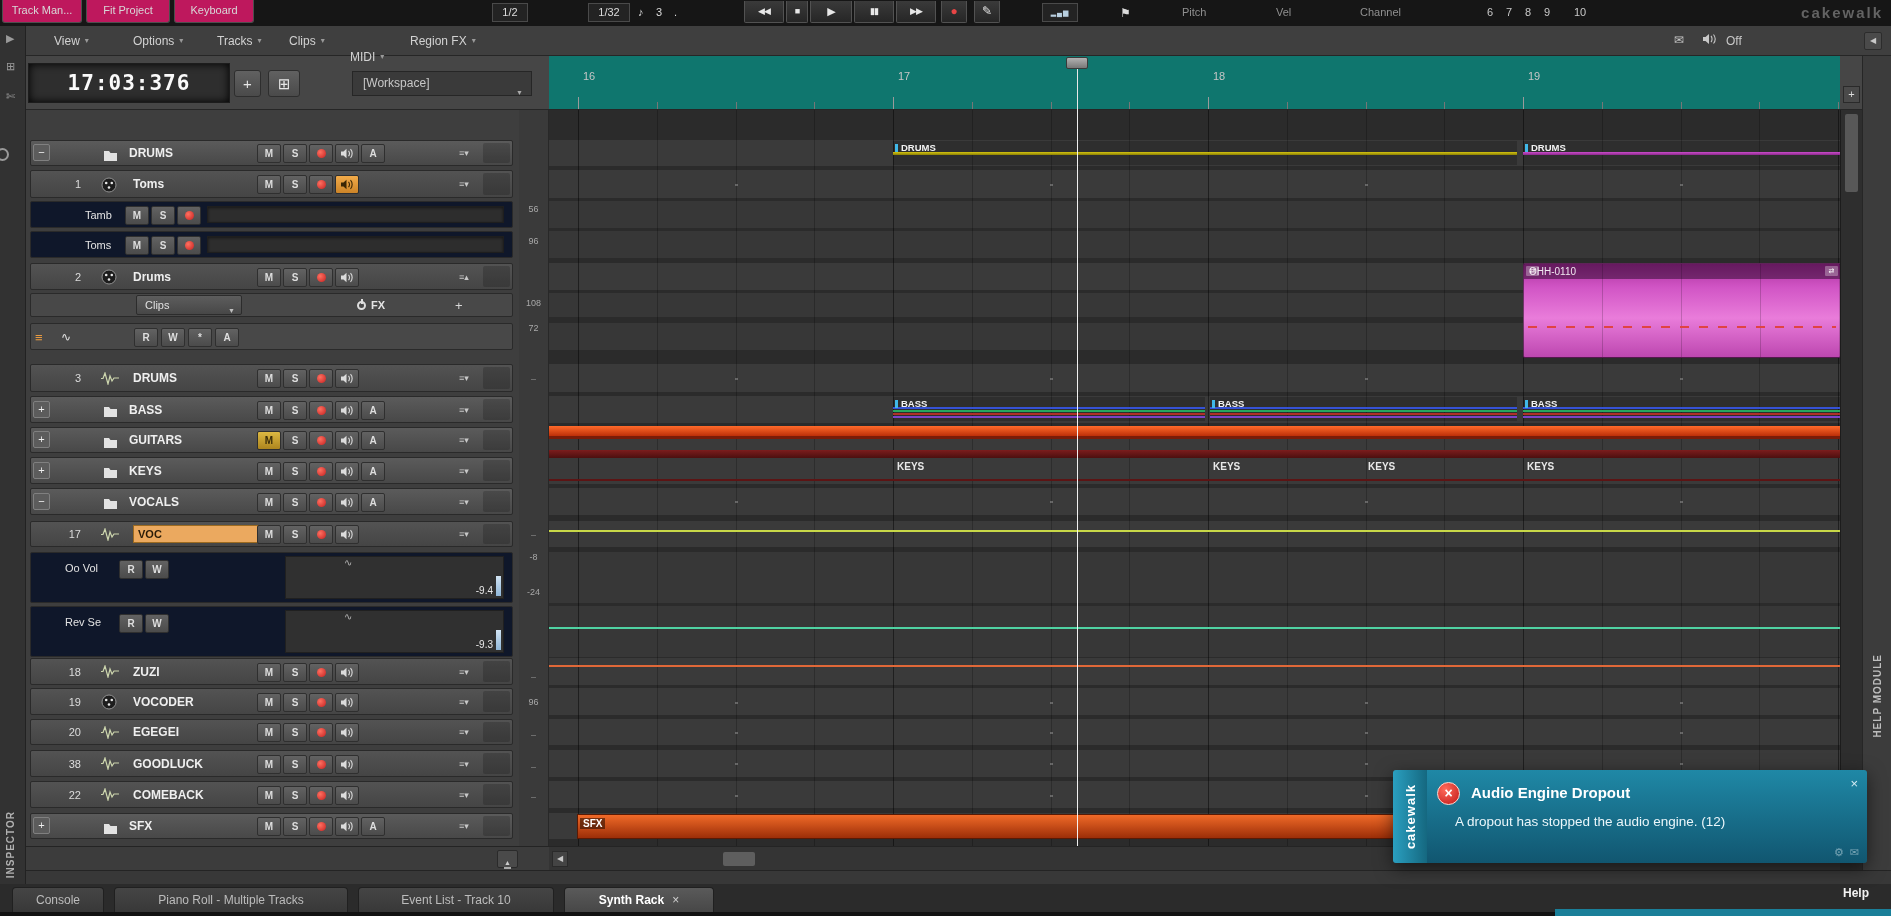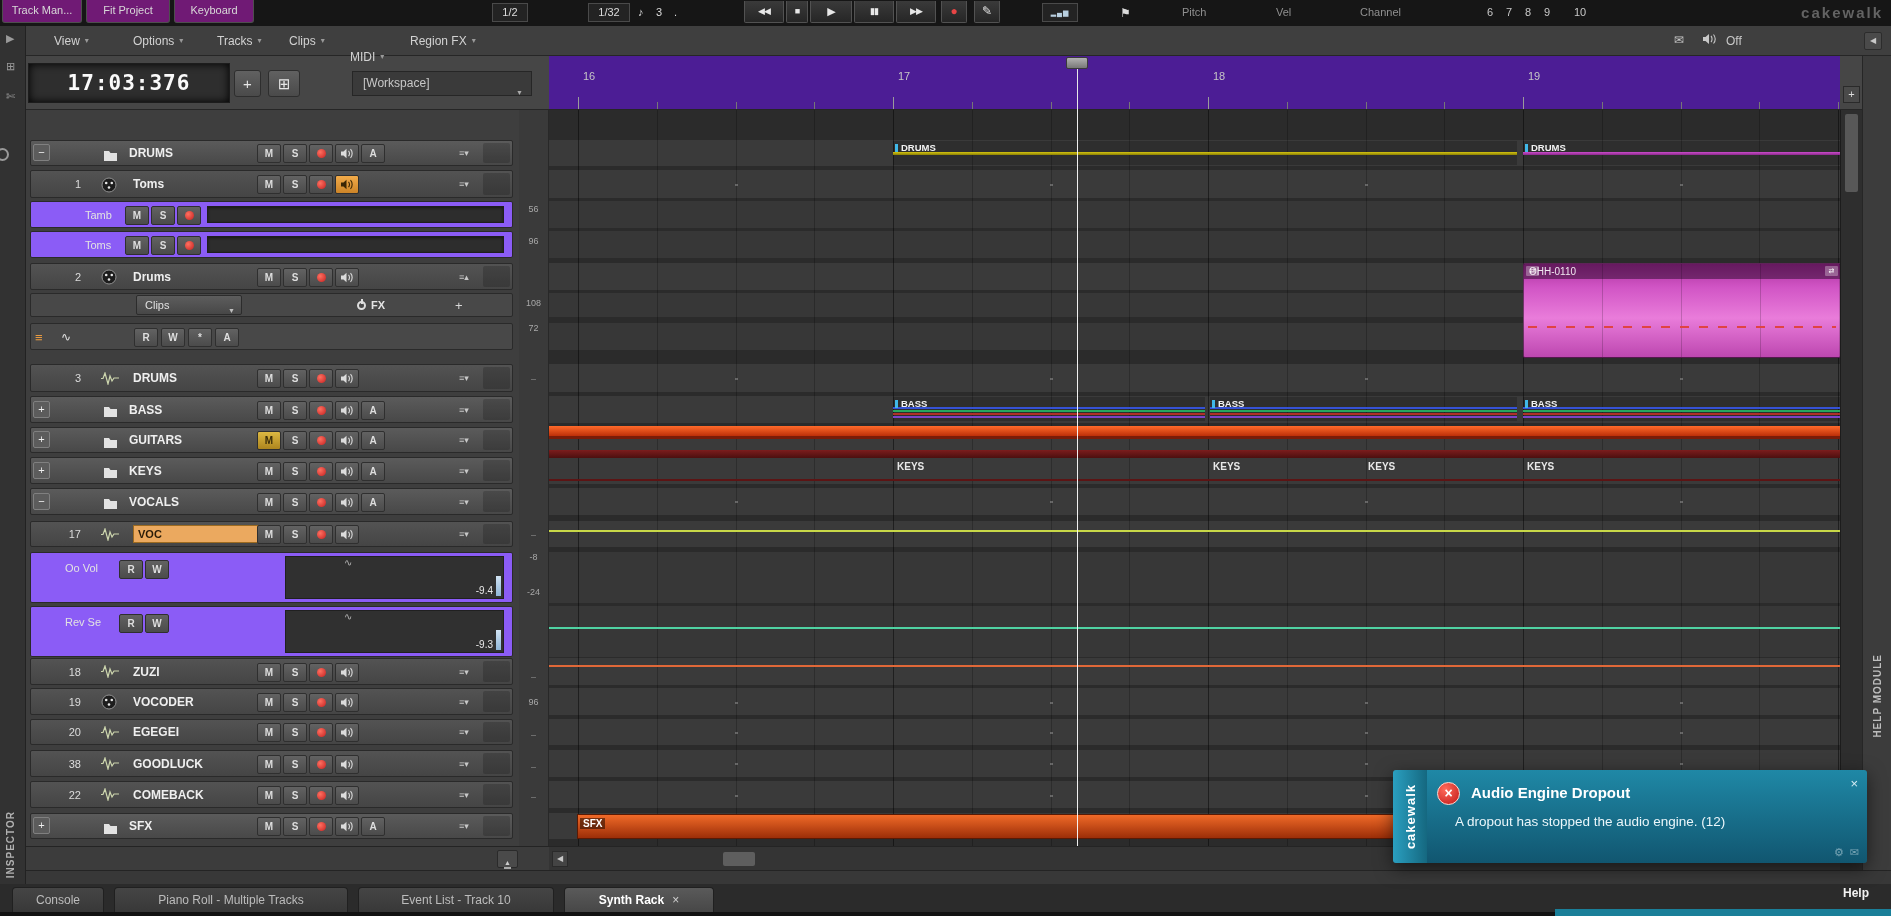--- a/index.html
+++ b/index.html
@@ -1,21 +1,21 @@
 <!DOCTYPE html>
 <html><head>
 <meta charset="utf-8">
 <style>
 *{margin:0;padding:0;box-sizing:border-box}
 html,body{width:1891px;height:916px;overflow:hidden;background:#101010;font-family:"Liberation Sans",sans-serif}
 #app{position:relative;width:1891px;height:916px;background:#2c2c2c;overflow:hidden}
 
 
 #top-strip{position:absolute;left:0;top:0;width:1891px;height:26px;background:#161616;z-index:10}
-.top-tab{position:absolute;top:0;height:23px;background:#701a75;border:1px solid #4e4e4e;border-top:none;border-radius:0 0 3px 3px;color:#d8d8d8;font-size:11px;line-height:21px;text-align:center;white-space:nowrap;overflow:hidden}
+.top-tab{position:absolute;top:0;height:23px;background:#be185d;border:1px solid #4e4e4e;border-top:none;border-radius:0 0 3px 3px;color:#d8d8d8;font-size:11px;line-height:21px;text-align:center;white-space:nowrap;overflow:hidden}
 .tsbox{position:absolute;top:3px;height:19px;background:#232323;border:1px solid #4a4a4a;color:#dcdcdc;font-size:11px;line-height:17px;text-align:center}
 .tstext{position:absolute;top:6px;color:#dcdcdc;font-size:11px}
 .tbtn{position:absolute;top:1px;height:22px;background:linear-gradient(180deg,#3a3a3a,#262626);border:1px solid #525252;border-top:none;color:#e8e8e8;text-align:center;border-radius:0 0 2px 2px}
 .tg{font-size:9px;line-height:20px;display:block;letter-spacing:-1px}
 .tg.big{font-size:11px}
 .tg.pen{font-size:12px;letter-spacing:0}
 .tbtn.rec .tg{color:#e84545;font-size:12px;letter-spacing:0}
 .tmlabel{position:absolute;top:6px;color:#909090;font-size:11px}
 .tmnum{position:absolute;top:6px;color:#c8c8c8;font-size:11px}
 #brand-logo{position:absolute;right:8px;top:4px;font-size:15px;font-weight:bold;letter-spacing:2px;color:#636363}
@@ -33,33 +33,33 @@
 .mricon{position:absolute;top:7px;color:#c4c4c4;font-size:12px}
 .mrtext{position:absolute;top:8px;color:#c8c8c8;font-size:12px}
 #mr-collapse{position:absolute;top:6px;width:18px;height:18px;background:#4a4a4a;border:1px solid #2c2c2c;color:#c8c8c8;font-size:8px;text-align:center;line-height:16px;border-radius:2px}
 
 
 #headerrow{position:absolute;left:26px;top:56px;width:1836px;height:54px;background:#464646;border-bottom:1px solid #262626;z-index:4}
 #time-display{position:absolute;left:2px;top:7px;width:202px;height:40px;background:#2e2e2e;border:1px solid #1c1c1c;box-shadow:inset 0 0 8px #000;color:#fafafa;font-family:"DejaVu Sans Mono",monospace;font-size:21px;font-weight:bold;letter-spacing:1px;text-align:center;line-height:38px}
 .hbtn{position:absolute;top:14px;height:27px;background:linear-gradient(180deg,#616161,#4a4a4a);border:1px solid #2e2e2e;border-radius:3px;color:#e6e6e6;font-size:15px;text-align:center;line-height:25px}
 #workspace-dd{position:absolute;left:326px;top:15px;width:180px;height:25px;background:#3a3a3a;border:1px solid #262626;color:#c8c8c8;font-size:12px;line-height:23px;padding-left:10px}
 #workspace-dd .ddarrow{position:absolute;right:8px;top:9px;font-size:7px;color:#aaa}
-#ruler{position:absolute;left:549px;top:56px;width:1291px;height:54px;background:#4c1d95;border-bottom:1px solid #262626;z-index:5}
+#ruler{position:absolute;left:549px;top:56px;width:1291px;height:54px;background:#0f766e;border-bottom:1px solid #262626;z-index:5}
 .rnum{position:absolute;top:14px;color:#c6c6c6;font-size:11px}
 .rtick{position:absolute;bottom:0;width:1px;height:7px;background:#767676}
 .rtick.major{height:12px;background:#9a9a9a}
 #zoom-plus{position:absolute;left:1843px;top:86px;width:17px;height:17px;background:#4a4a4a;border:1px solid #2a2a2a;color:#ddd;font-size:11px;text-align:center;line-height:15px;z-index:6}
 #playhead-marker{position:absolute;left:1066px;top:57px;width:22px;height:12px;background:linear-gradient(180deg,#b2b2b2,#787878);border:1px solid #3a3a3a;border-radius:2px;z-index:7}
 #playhead-stem{position:absolute;left:1077px;top:69px;width:1px;height:41px;background:#e8e8e8;z-index:7}
 
 
 #track-panel{position:absolute;left:26px;top:110px;width:493px;height:736px;background:#3e3e3e;z-index:3}
 .trow{position:absolute;left:4px;width:483px;background:linear-gradient(180deg,#535353,#454545);border:1px solid #2a2a2a;border-radius:2px}
 .trow.folder{background:linear-gradient(180deg,#5b5b5b,#484848)}
-.trow.lane,.trow.autolane{background:#8b5cf6}
+.trow.lane,.trow.autolane{background:#0f172a}
 .trow.cliprow,.trow.autorow{background:#484848}
 .tname{position:absolute;top:50%;transform:translateY(-50%);color:#efefef;font-size:12px;font-weight:bold;white-space:nowrap}
 .tname.small{font-weight:normal;font-size:11px;color:#e2e2e2}
 .tnum{position:absolute;left:24px;width:26px;text-align:right;top:50%;transform:translateY(-50%);color:#dcdcdc;font-size:11px}
 .expander{position:absolute;left:2px;width:17px;height:17px;background:#5c5c5c;border:1px solid #808080;border-radius:2px;color:#f0f0f0;font-size:11px;line-height:14px;text-align:center}
 .sbtn{position:absolute;width:24px;height:19px;background:linear-gradient(180deg,#626262,#4b4b4b);border:1px solid #2f2f2f;border-radius:2px;color:#dedede;font-size:10px;font-weight:bold;text-align:center;line-height:17px}
 .sbtn.muted{background:linear-gradient(180deg,#dcb842,#ad851e);color:#3a2c08}
 .sbtn.hot{background:linear-gradient(180deg,#f2ab4a,#cc8428)}
 .recdot{display:inline-block;width:9px;height:9px;border-radius:50%;background:radial-gradient(circle at 35% 35%,#ff7060,#c42020);margin-top:4px}
 .ticon{position:absolute}

